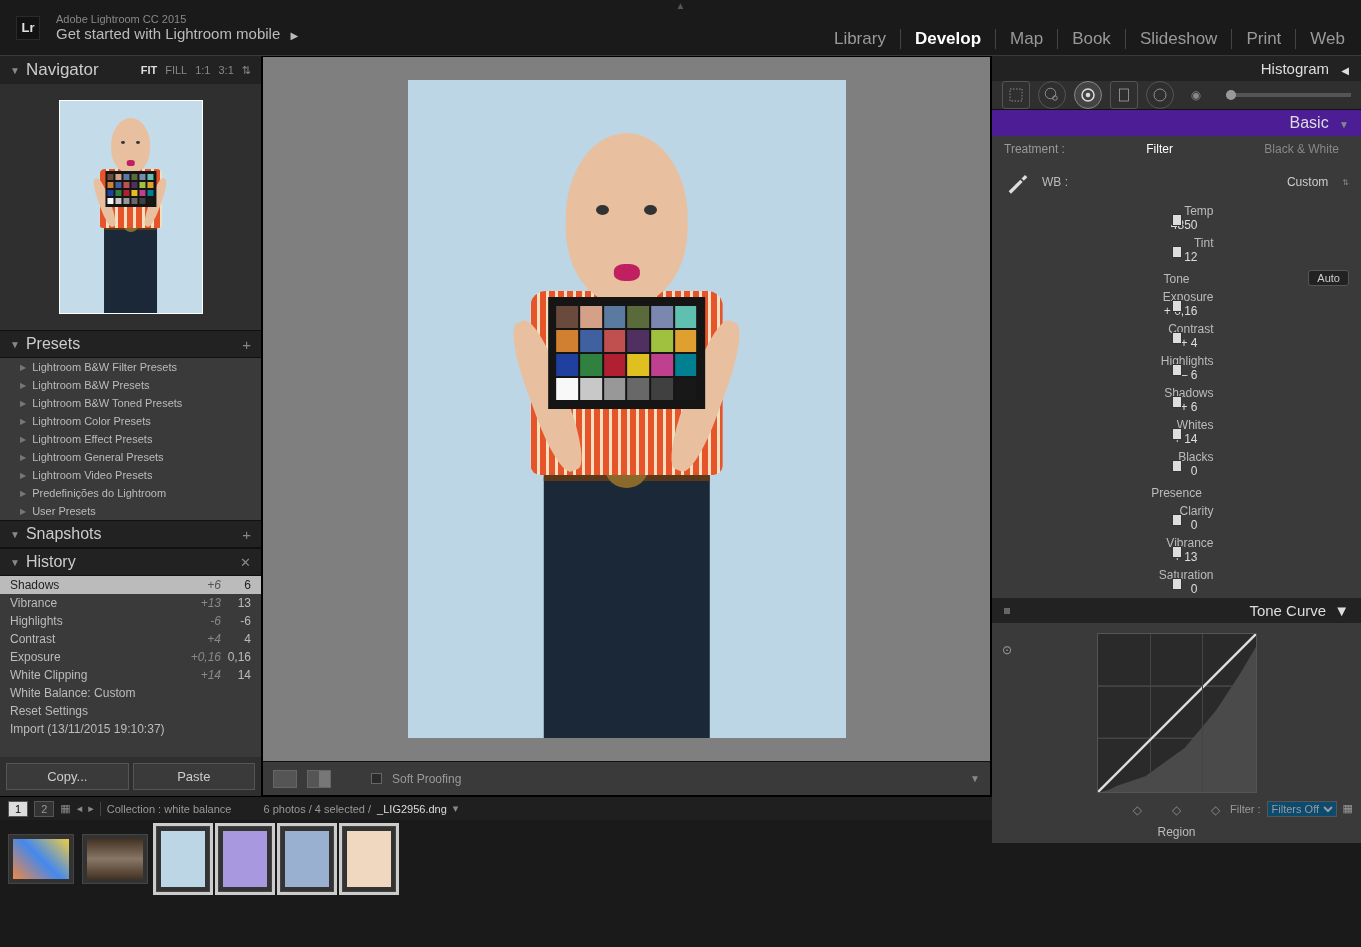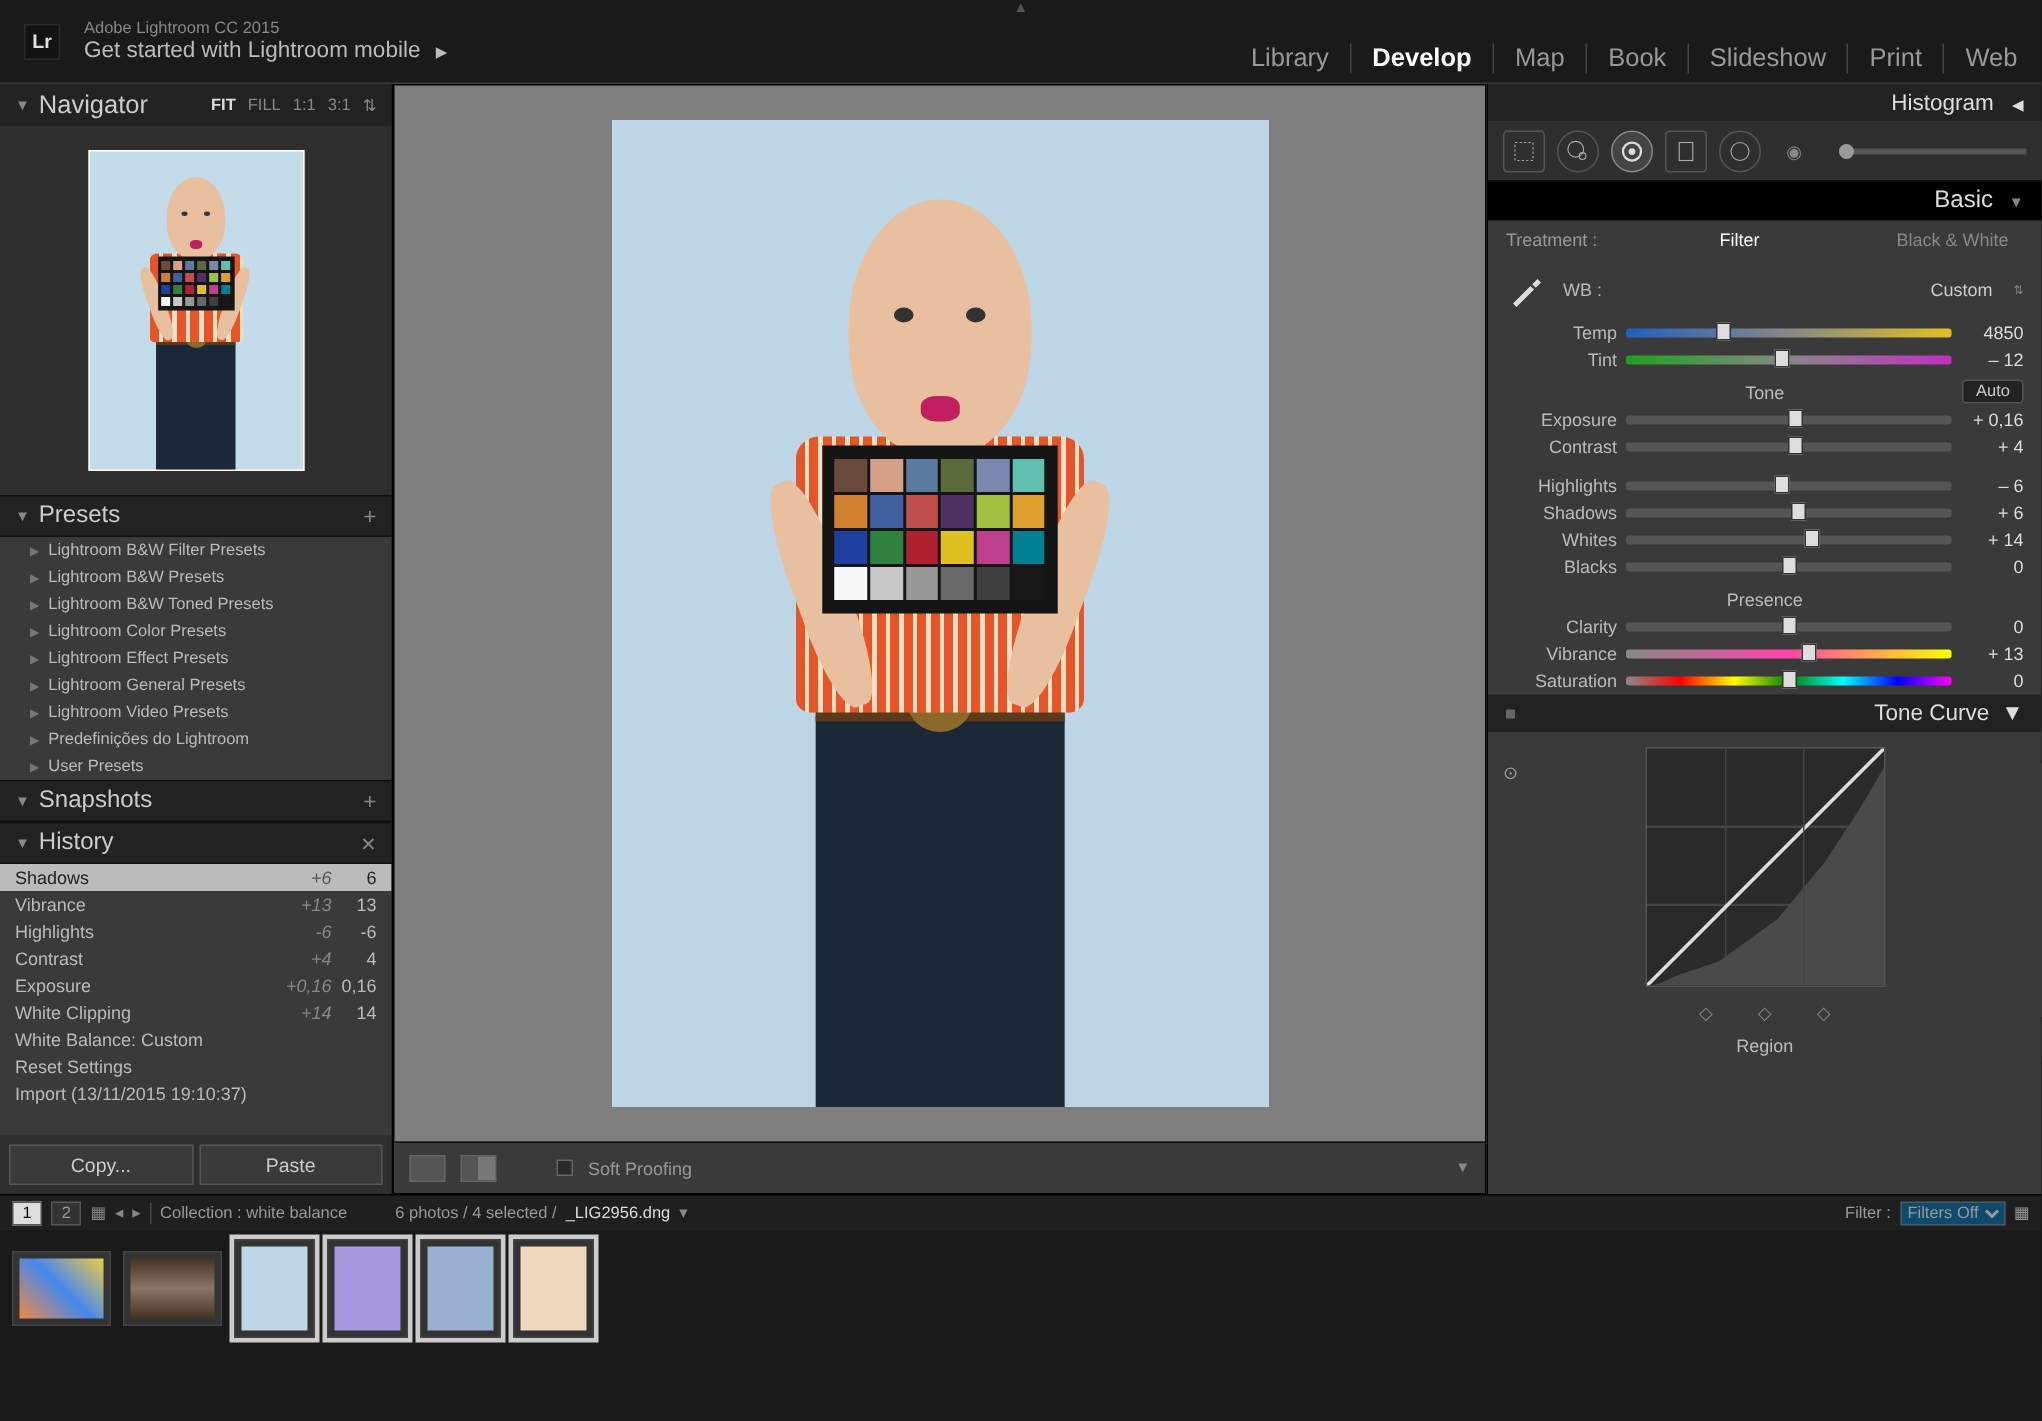--- a/index.html
+++ b/index.html
@@ -70,36 +70,36 @@
 .right-header .tri { margin-left: 8px; font-size: 10px; }
 
 .tool-strip { background: #2f2f2f; height: 40px; display: flex; align-items: center; gap: 8px; padding: 0 10px; border-bottom: 1px solid #111; }
 .tool-strip .tool { width: 28px; height: 28px; border: 1px solid #555; border-radius: 3px; display: flex; align-items: center; justify-content: center; color: #888; }
 .tool-strip .tool svg { width: 18px; height: 18px; }
 .tool-strip .tool.circle { border-radius: 50%; }
 .tool-strip .tool.active { border-color: #888; background: #444; border-radius: 50%; }
 .tool-strip .slider-mini { flex: 1; height: 4px; background: #555; position: relative; margin-left: 8px; }
 .tool-strip .slider-mini .thumb { position: absolute; width: 10px; height: 10px; background: #999; border-radius: 50%; top: -3px; left: 0; }
 
-.section-title { background: #000000; text-align: right; padding: 4px 12px; color: #ddd; font-size: 16px; }
+.section-title { background: #4c1d95; text-align: right; padding: 4px 12px; color: #ddd; font-size: 16px; }
 .section-title .tri { margin-left: 6px; font-size: 10px; color: #888; }
 
 .treat-row { display: flex; padding: 6px 12px; font-size: 12px; align-items: center; }
 .treat-row .label { color: #999; }
 .treat-row .opt { margin-left: auto; color: #fff; padding: 0 10px; }
 .treat-row .opt.inactive { color: #888; }
 
 .wb-row { display: flex; align-items: center; padding: 6px 12px; gap: 10px; }
 .wb-row .dropper { width: 28px; height: 28px; }
 .wb-row .dropper svg { width: 28px; height: 28px; }
 .wb-row .label { color: #bbb; }
 .wb-row .value { margin-left: auto; color: #ccc; }
 .wb-row .tri { font-size: 8px; color: #888; margin-left: 4px; }
 
-.slider-row { display: flex; align-items: center; padding: 2px 12px; font-size: 12px; }
+.slider-row { display: flex; align-items: center; padding: 2px 12px; font-size: 12px; flex-direction: column; }
 .slider-row .label { width: 74px; text-align: right; color: #bbb; }
 .slider-row .track { flex: 1; height: 6px; background: #555; margin: 0 6px; position: relative; border-radius: 2px; }
 .slider-row .track.temp { background: linear-gradient(to right, #2060c0, #888, #e0c020); }
 .slider-row .track.tint { background: linear-gradient(to right, #20a020, #888, #c030c0); }
 .slider-row .track.vib { background: linear-gradient(to right, #888, #f4a, #ff0); }
 .slider-row .track.sat { background: linear-gradient(to right, #888, red, yellow, green, cyan, blue, magenta); }
 .slider-row .thumb { position: absolute; width: 10px; height: 12px; background: #ddd; border: 1px solid #333; top: -4px; transform: translateX(-50%); }
 .slider-row .value { width: 42px; text-align: right; color: #ddd; }
 
 .subheader { text-align: center; color: #bbb; padding: 6px 0 2px; font-size: 12px; position: relative; }

